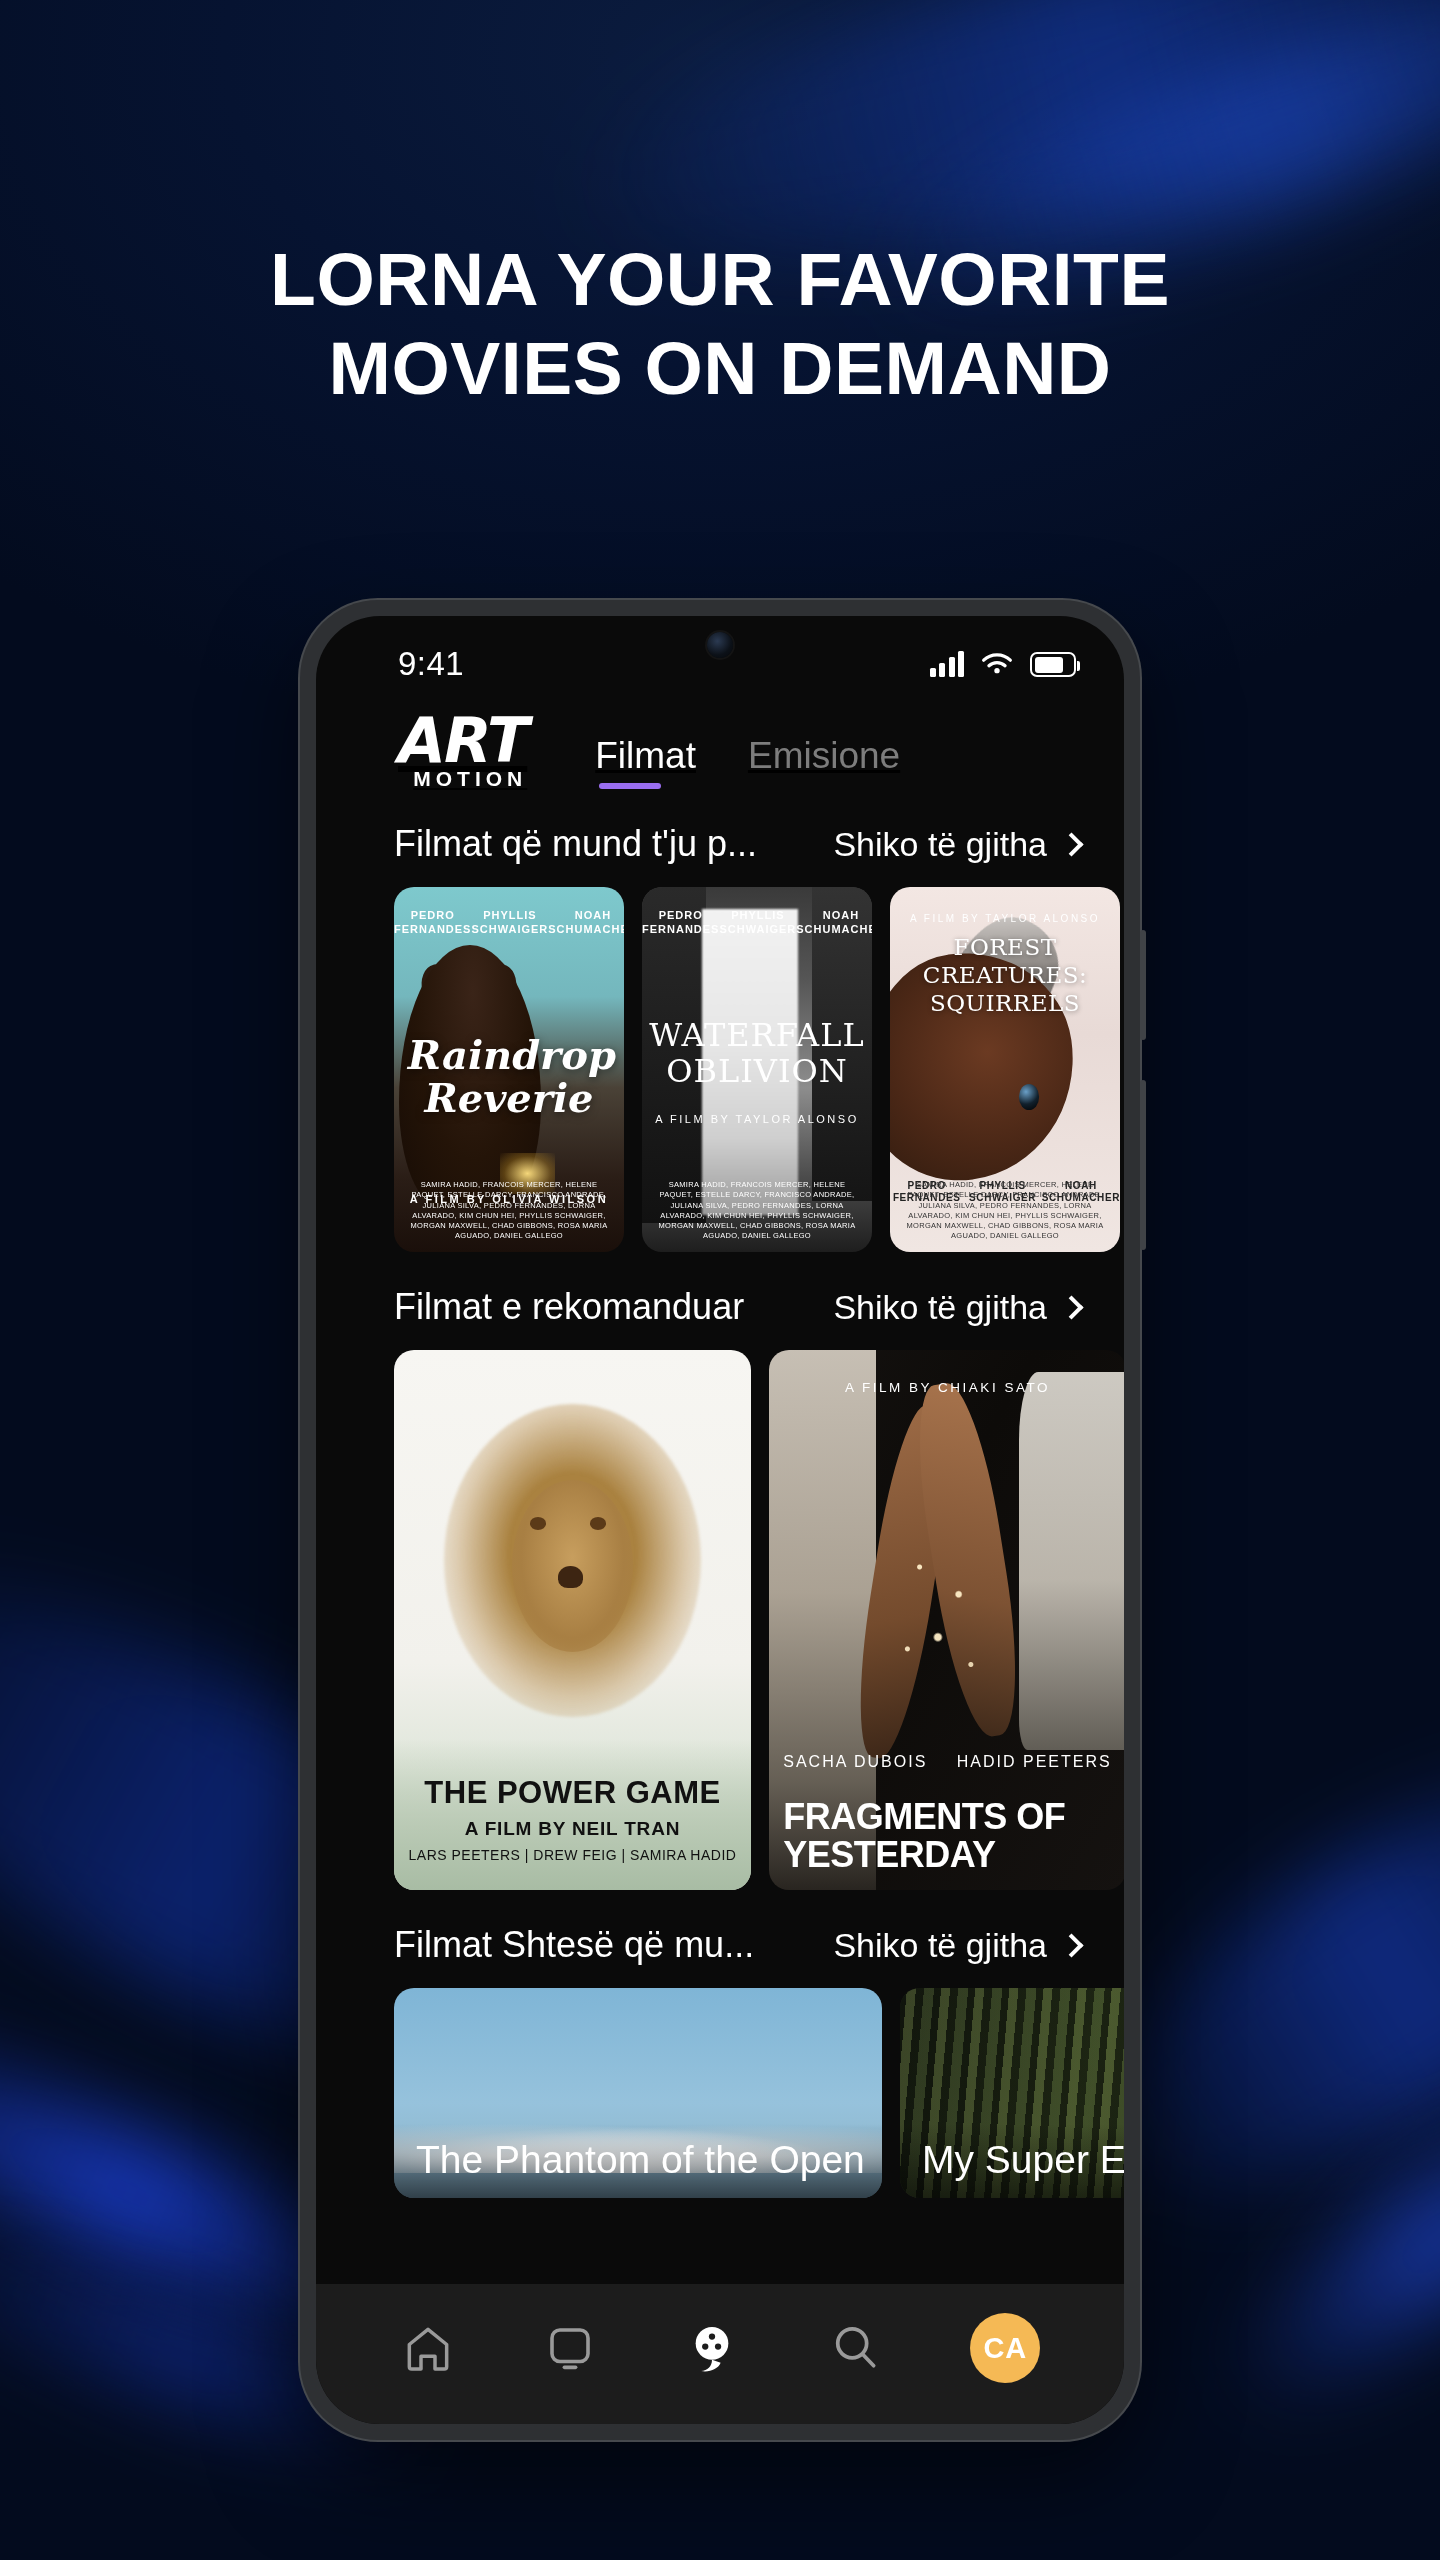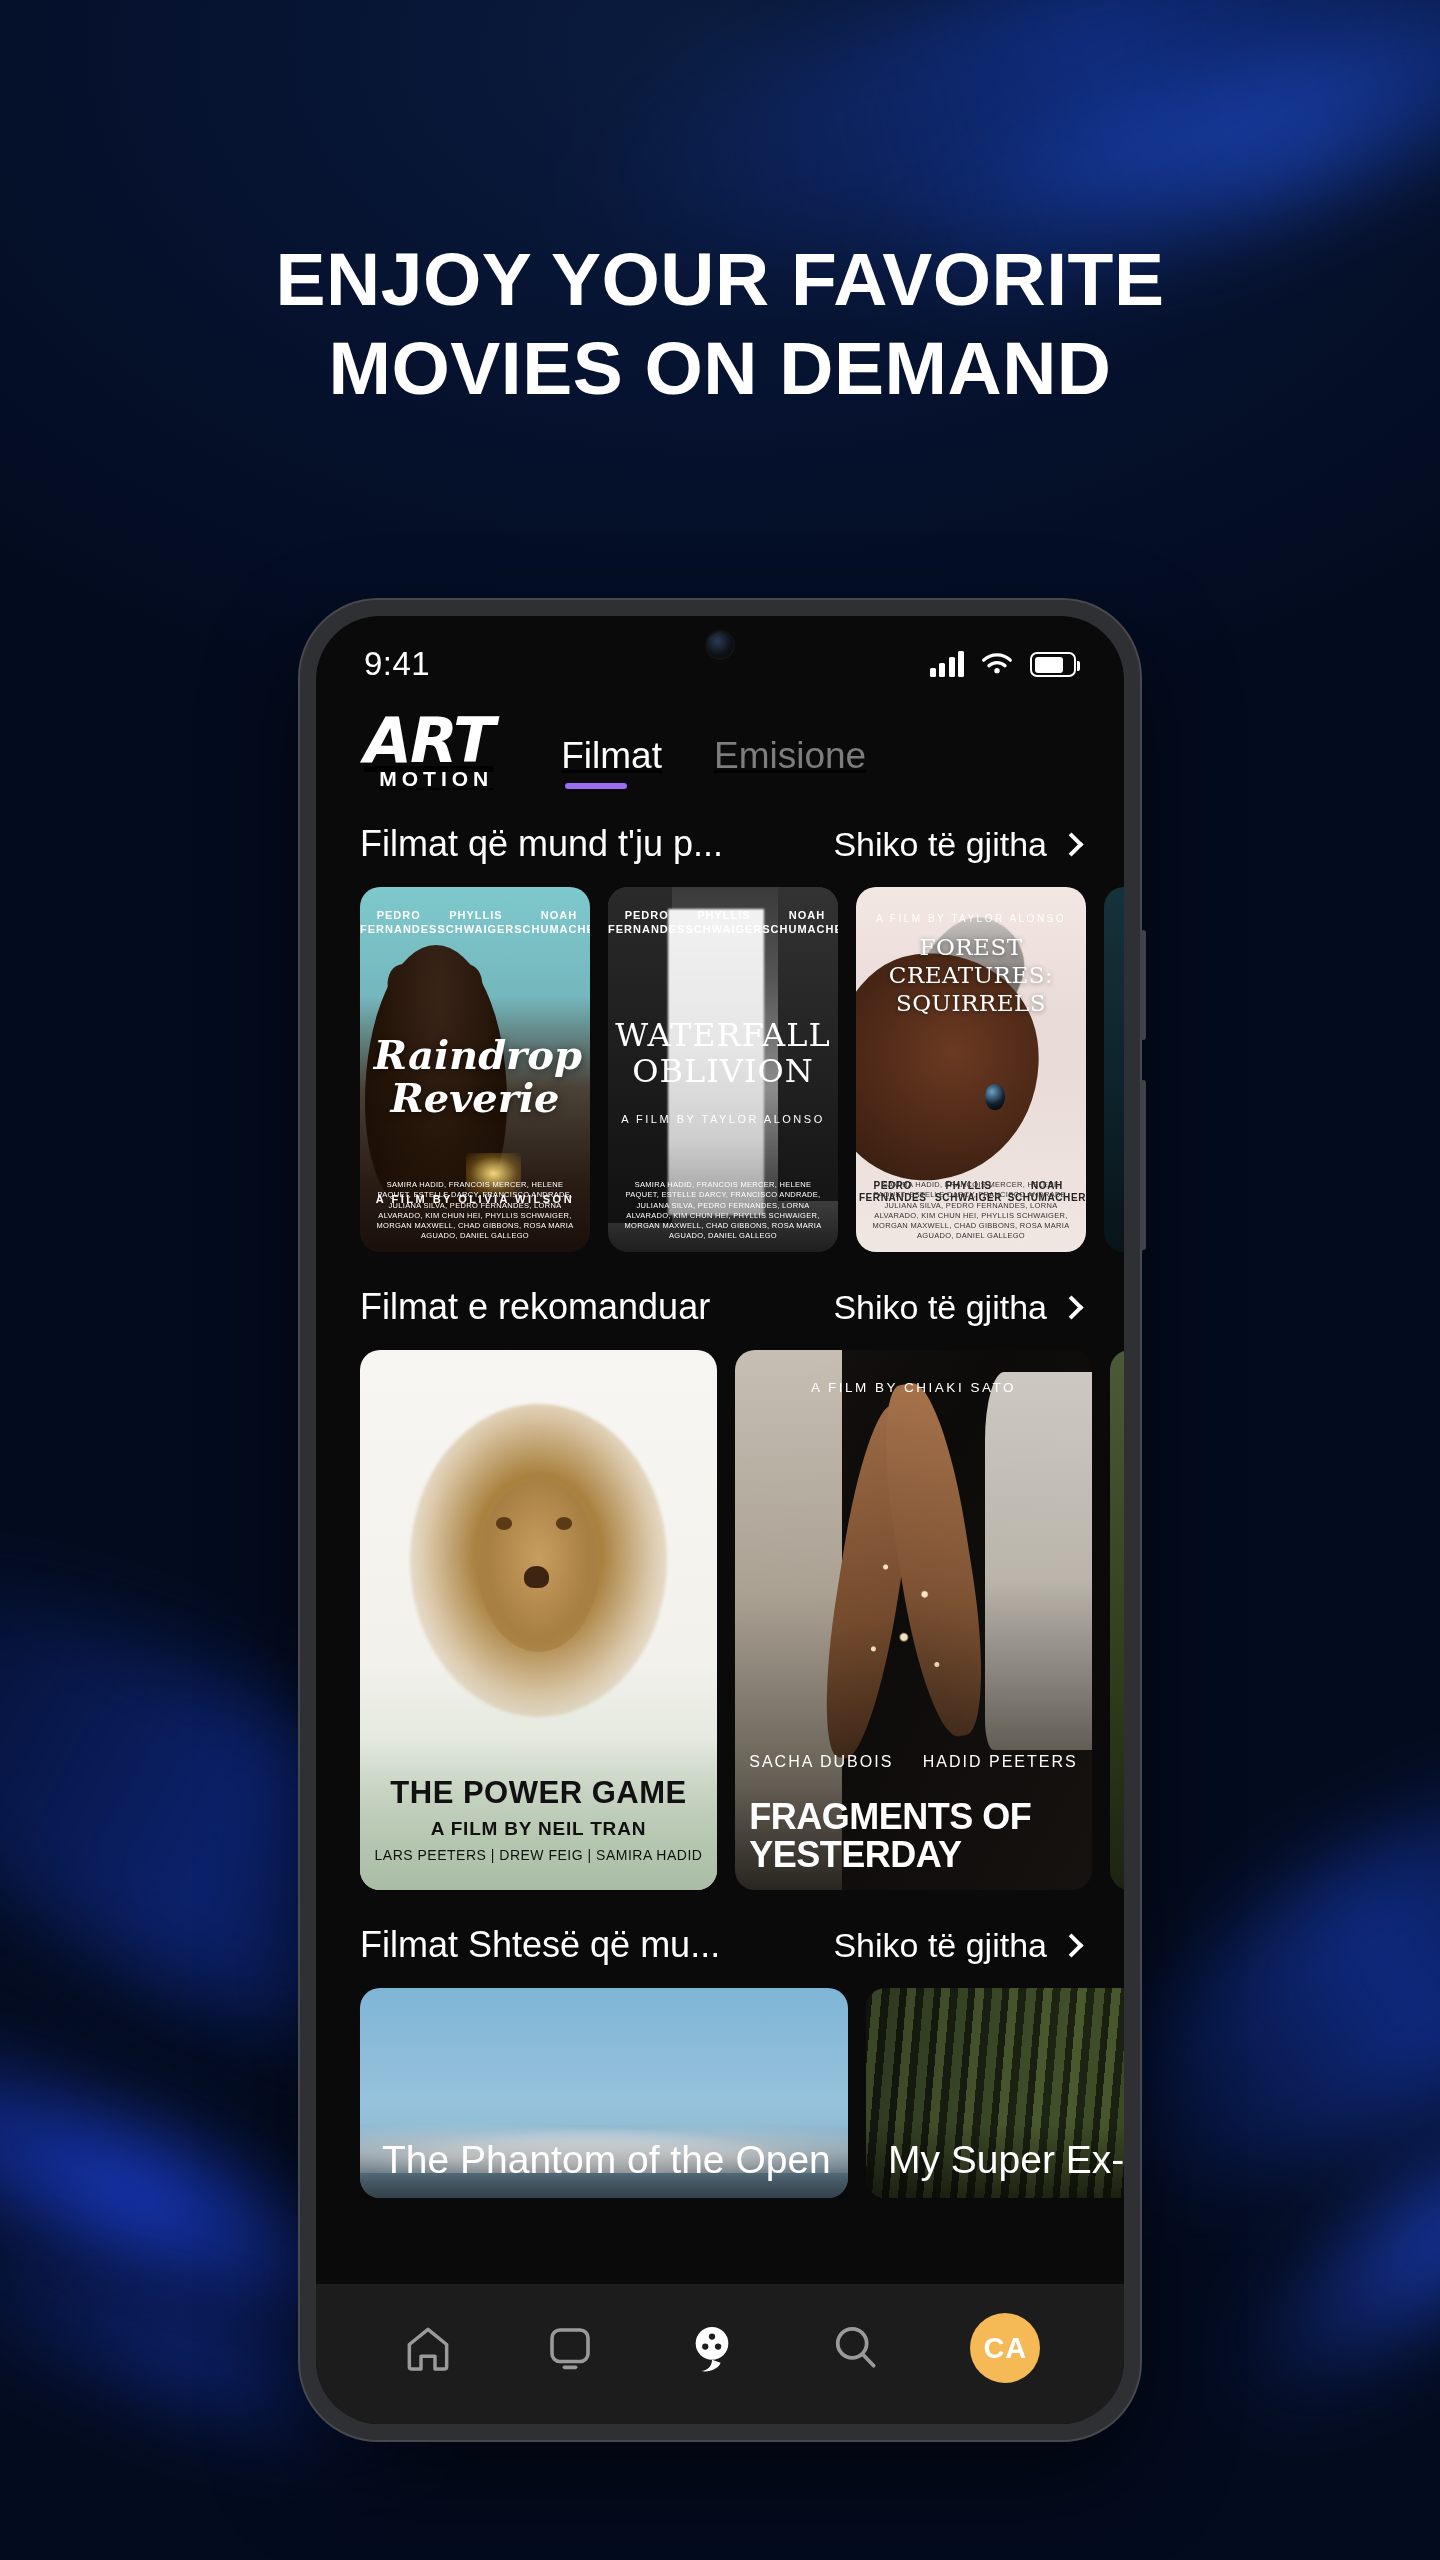--- a/index.html
+++ b/index.html
@@ -42,21 +42,21 @@
               color:#fff; font-size:75px; font-weight:bold; letter-spacing:.5px; line-height:1.18;
               z-index:5; }
   #headline div { white-space:nowrap; }
 
   
   #phone { position:absolute; left:300px; top:600px; width:840px; height:1840px;
            background:#2e3033; border-radius:78px; z-index:6;
            box-shadow:0 0 0 2px #46494d, 0 40px 90px rgba(0,0,0,.55);
            padding:16px; }
   #screen { width:100%; height:100%; background:#0a0a0a; border-radius:64px; overflow:hidden;
-            position:relative; }
+            position:relative;padding-left:34px; }
   
   .btnside { position:absolute; right:-6px; width:6px; background:#404347; border-radius:3px; }
   .b1 { top:330px; height:110px; }
   .b2 { top:480px; height:170px; }
 
   
   #camera { position:absolute; left:50%; transform:translateX(-50%); top:16px;
             width:26px; height:26px; border-radius:50%;
             background:radial-gradient(circle at 40% 35%, #2b3a52 0%, #0c1118 60%, #05070a 100%);
             box-shadow:0 0 0 2px #141414; z-index:20; }
@@ -245,21 +245,21 @@
   <div class="streak s1"></div>
   <div class="streak s2"></div>
   <div class="streak s3"></div>
   <div class="streak s4"></div>
   <div class="streak s5"></div>
   <div class="streak s6"></div>
   <div class="streak s7"></div>
 </div>
 
 <div id="headline">
-  <div>ENJOY YOUR FAVORITE</div>
+  <div>LORNA YOUR FAVORITE</div>
   <div>MOVIES ON DEMAND</div>
 </div>
 
 <div id="phone">
   <div class="btnside b1"></div>
   <div class="btnside b2"></div>
 
   <div id="screen">
     <div id="camera"></div>
 

